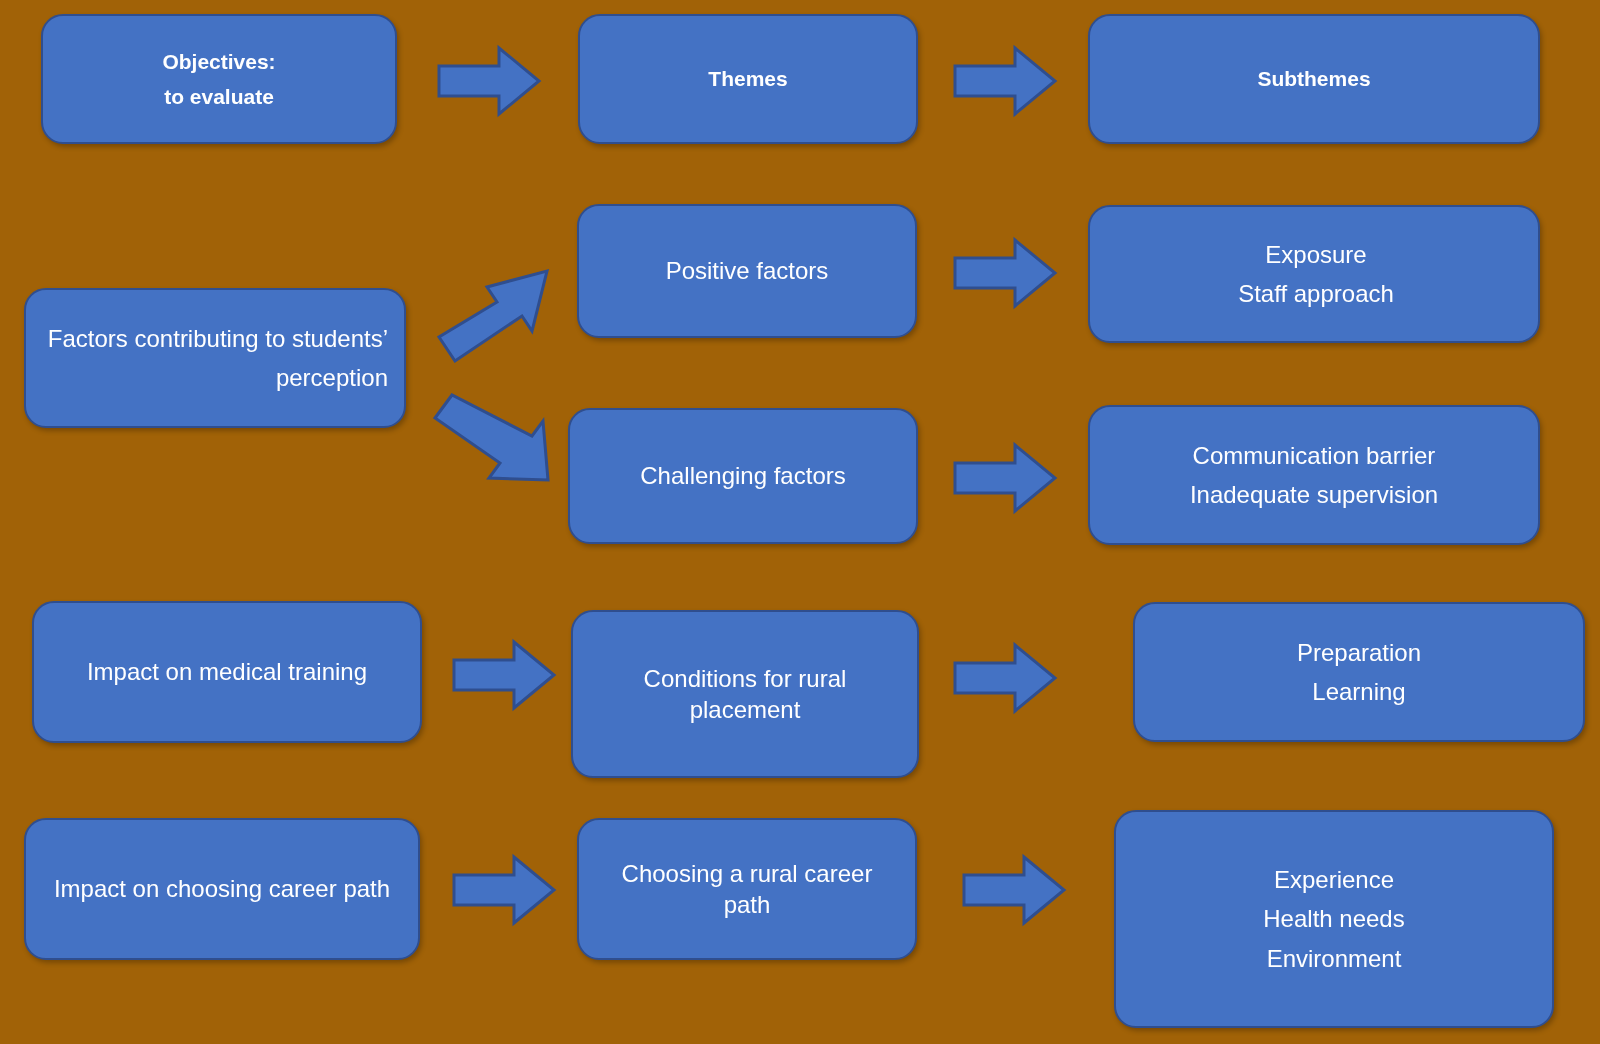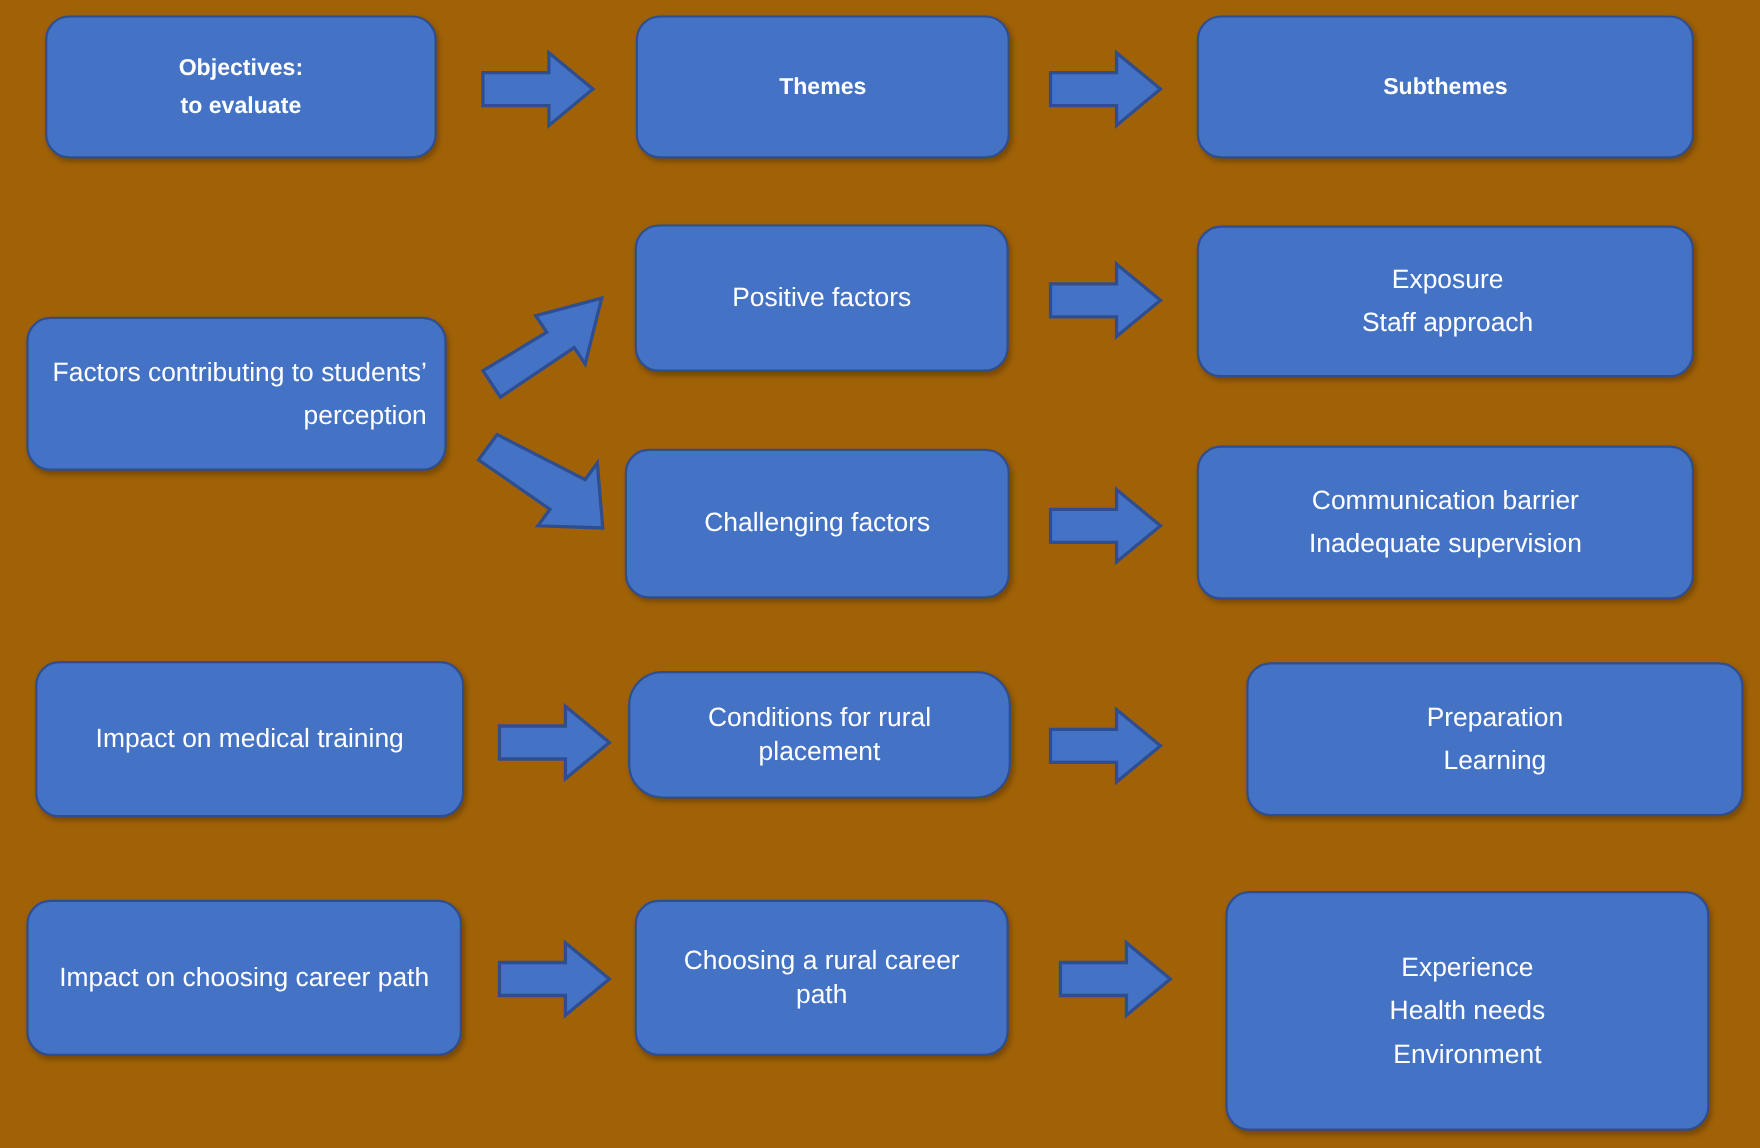--- a/index.html
+++ b/index.html
@@ -168,21 +168,21 @@
       <span class="line">Impact on medical training</span>
     </span>
   </div>
 
   <div class="arrow" style="left:452px; top:640px;">
     <svg width="104" height="70" viewBox="0 0 104 70">
       <polygon class="arrow-fill" points="2,20 62,20 62,2 102,35 62,68 62,50 2,50"></polygon>
     </svg>
   </div>
 
-  <div class="box body-box" style="left:571px; top:610px; width:348px; height:116px;border-radius:31px;">
+  <div class="box body-box" style="left:571px; top:610px; width:348px; height:168px;">
     <span class="lines">
       <span class="line">Conditions for rural placement</span>
     </span>
   </div>
 
   <div class="arrow" style="left:953px; top:643px;">
     <svg width="104" height="70" viewBox="0 0 104 70">
       <polygon class="arrow-fill" points="2,20 62,20 62,2 102,35 62,68 62,50 2,50"></polygon>
     </svg>
   </div>

